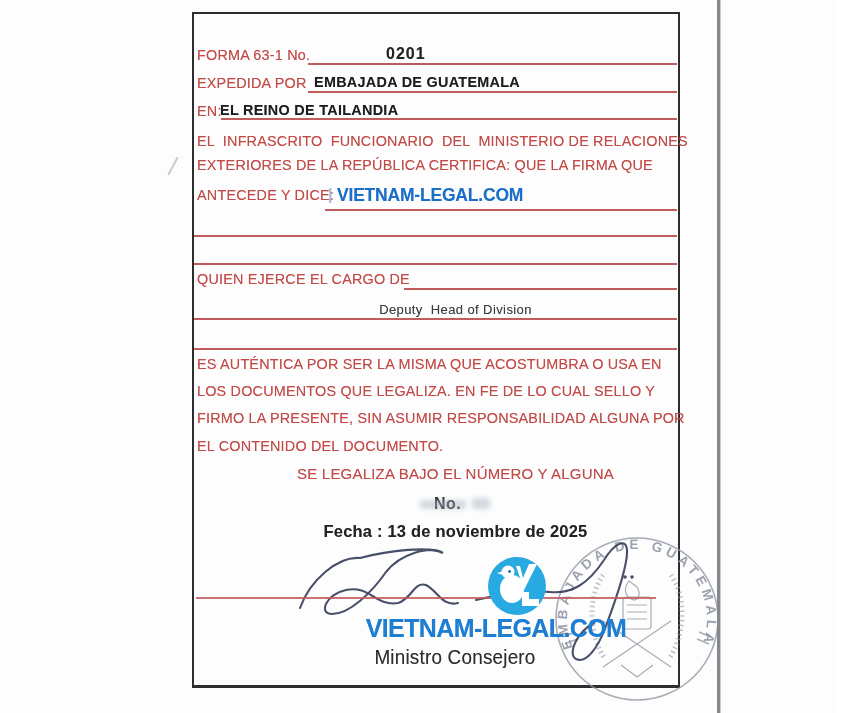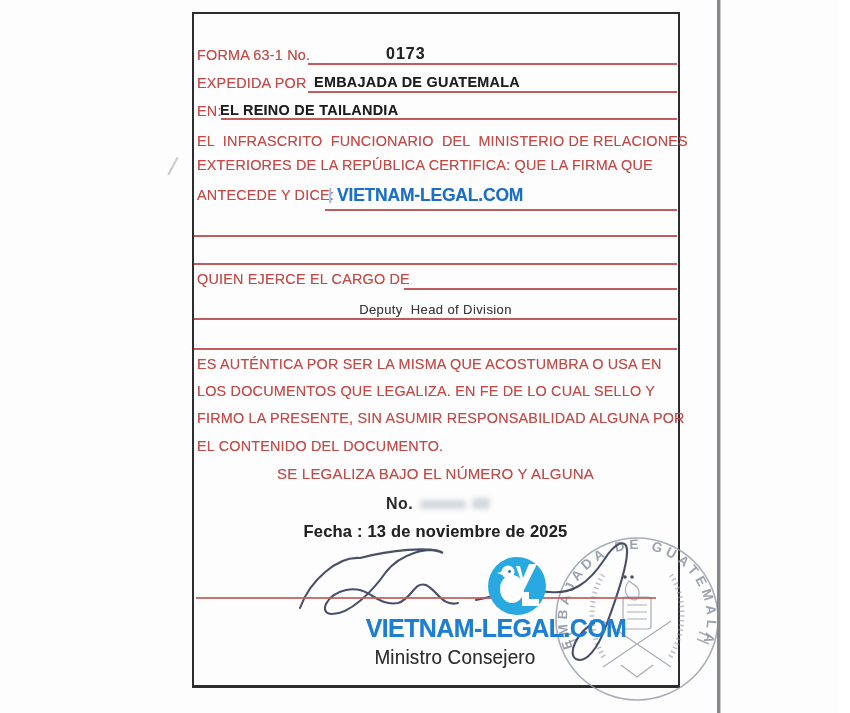--- a/index.html
+++ b/index.html
@@ -18,24 +18,24 @@
   .blk{
     color:#1d1d20;font-weight:700;font-size:15px;letter-spacing:.3px;
     text-shadow:0 0 .5px rgba(0,0,0,.35);
     transform:scaleX(.96);transform-origin:left top;
   }
   .rline{position:absolute;height:2px;background:#c25b5b;box-shadow:0 0 .5px rgba(194,91,91,.6);}
   .page-border{
     position:absolute;left:192px;top:12px;width:484px;height:671px;
     border:2px solid #2d2d30;border-bottom-width:3px;background:transparent;
   }
-  .center{text-align:center;white-space:pre;}
+  .center{text-align:center;white-space:pre;padding-left:20px;}
   .deputy{color:#3a3a3c;font-size:13px;letter-spacing:.4px;text-shadow:0 0 .4px rgba(0,0,0,.3);}
   .ministry{color:#242426;font-size:11px;letter-spacing:.2px;text-shadow:0 0 .3px rgba(0,0,0,.3);}
-  .no-label{color:#2a2a2c;font-size:16px;font-weight:700;letter-spacing:.5px;}
+  .no-label{color:#2a2a2c;font-size:16px;font-weight:700;letter-spacing:.5px;margin-left:48px;}
   .fecha{color:#222225;font-size:16.5px;font-weight:600;letter-spacing:.2px;text-shadow:0 0 .4px rgba(0,0,0,.25);}
   .wm-inline{
     color:#1c6fc9;font-size:17.5px;font-weight:800;letter-spacing:-.2px;
     text-shadow:0 0 .5px rgba(28,111,201,.5);
   }
   .wm-mark{color:#9dbede;font-size:16px;font-weight:700;}
   .wm-bottom{
     color:#1d7ed2;font-size:25px;font-weight:800;letter-spacing:-.6px;
     text-shadow:0 0 .6px rgba(29,126,210,.5);text-align:center;
   }
@@ -54,21 +54,21 @@
 </style>
 </head>
 <body>
 
 <div class="canvas">
 
   <div class="page-border"></div>
   <div class="artifact"></div>
 
   <div class="abs red" style="left:197px;top:46px;">FORMA 63-1 No.</div>
-  <div class="abs" style="left:386px;top:45px;color:#232326;font-size:16px;font-weight:600;letter-spacing:1px;text-shadow:0 0 .4px rgba(0,0,0,.3);">0173</div>
+  <div class="abs" style="left:386px;top:45px;color:#232326;font-size:16px;font-weight:600;letter-spacing:1px;text-shadow:0 0 .4px rgba(0,0,0,.3);">0201</div>
   <div class="rline" style="left:308px;top:63px;width:369px;"></div>
 
   <div class="abs red" style="left:197px;top:74px;">EXPEDIDA POR</div>
   <div class="abs blk" style="left:314px;top:73px;">EMBAJADA DE GUATEMALA</div>
   <div class="rline" style="left:308px;top:91px;width:369px;"></div>
 
   <div class="abs red" style="left:197px;top:102px;">EN:</div>
   <div class="abs blk" style="left:220px;top:101px;">EL REINO DE TAILANDIA</div>
   <div class="rline" style="left:221px;top:118px;width:456px;"></div>
 

